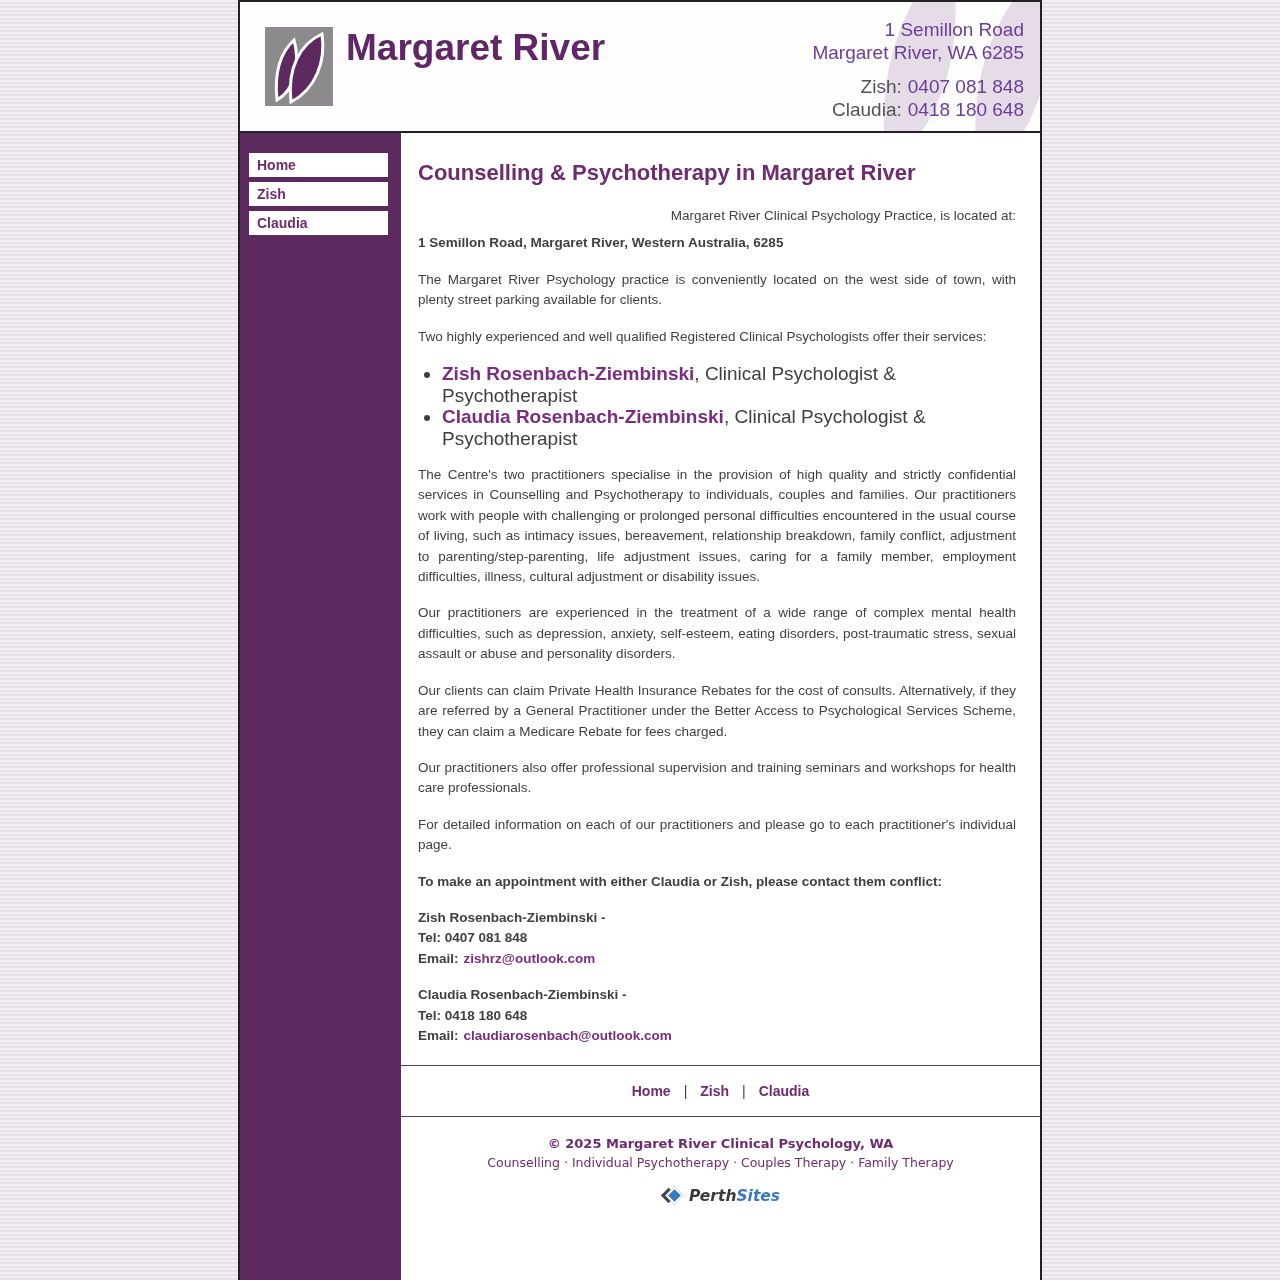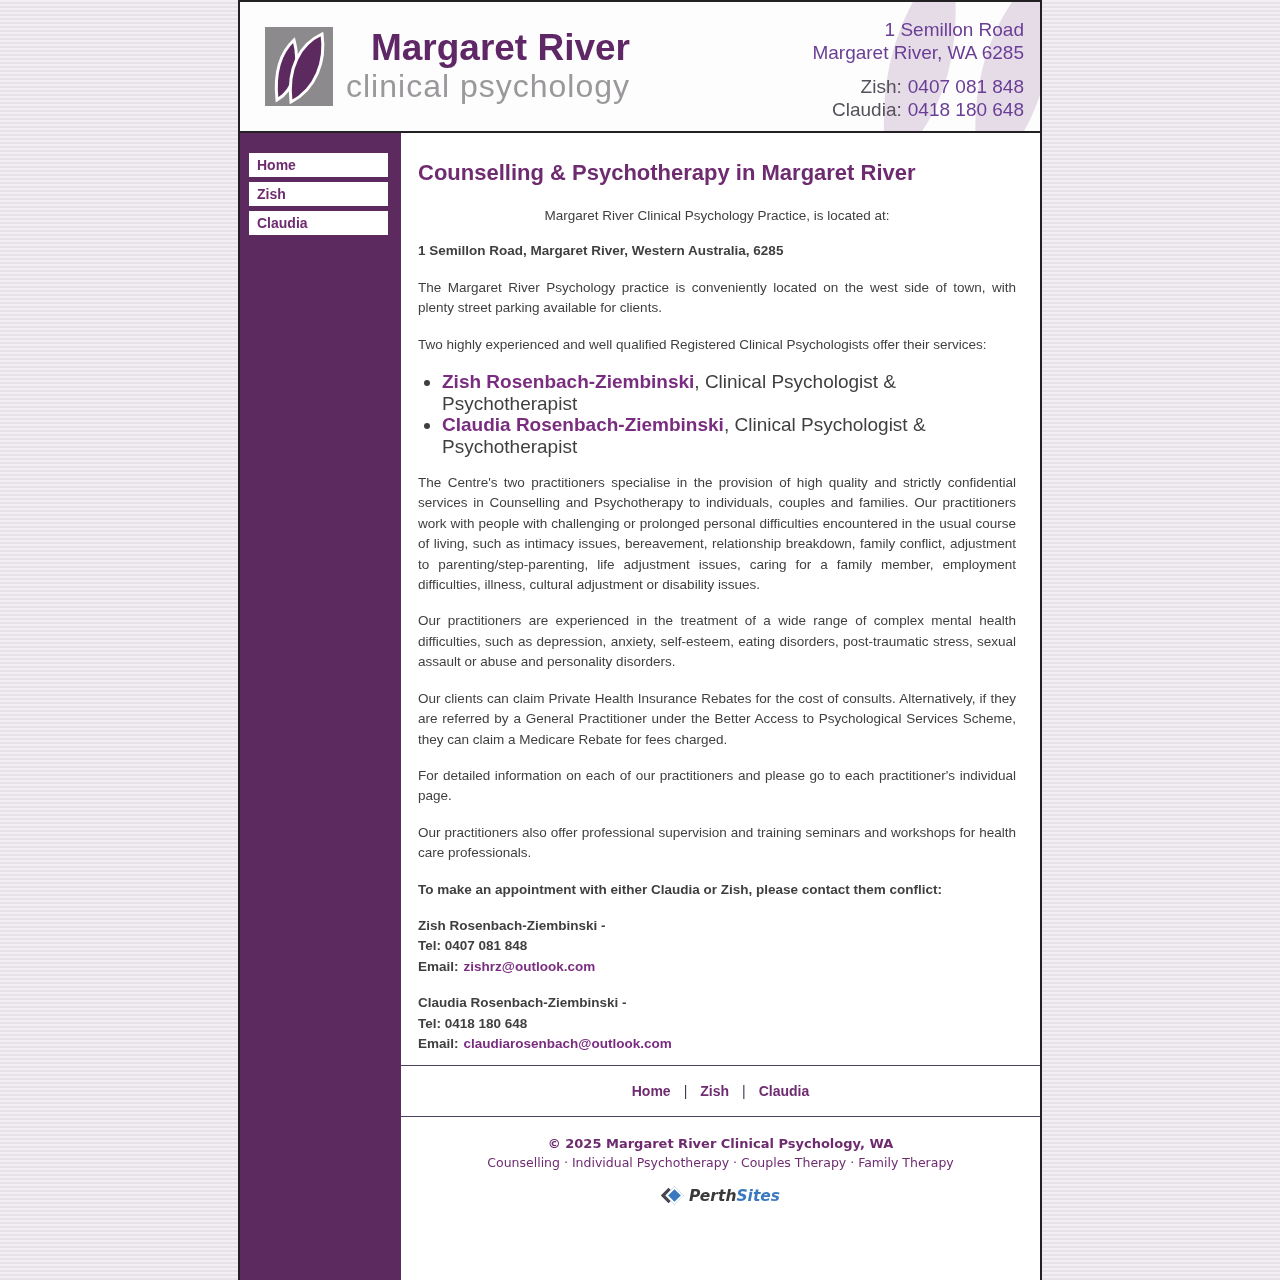--- a/index.html
+++ b/index.html
@@ -27,21 +27,21 @@
   .phone-label { color:#55515B; margin-right:6px; }
   
   .content-row { display:flex; height:1160px; }
   .sidebar { flex:none; width:161px; background:#5C2A5F; padding-top:20px; }
   .nav-btn { display:block; background:#fff; color:#6E2B70; font-weight:bold; font-size:14px;
              height:24px; line-height:24px; padding-left:8px; margin:0 13px 5px 9px; text-decoration:none; }
   .main-wrap { flex:1; display:flex; flex-direction:column; min-width:0; background:#fff; }
   main { height:932px; padding:0 24px 0 17px; overflow:hidden; }
   h1.page-title { color:#6E2B70; font-size:22px; margin:27px 0 20px; font-weight:bold; }
   main p { color:#3F3F3F; font-size:13.5px; line-height:20.4px; margin:0 0 16px; text-align:justify; }
-  p.tight { margin-bottom:15px; text-align:center; }
+  p.tight { margin-bottom:7px; text-align:right; }
   p.left  { text-align:left; }
   .addr-bold { font-weight:bold; text-align:left; }
   main ul { margin:0 0 16px; padding-left:24px; }
   main li { color:#3F3F3F; font-size:19px; line-height:21.5px; }
   a.inline-link { color:#7A2D80; font-weight:bold; text-decoration:none; }
   .bold-para { font-weight:bold; }
   .contact-block { font-weight:bold; color:#3F3F3F; font-size:13.5px; line-height:20.4px; margin:0 0 16px; }
   .email-label { margin-right:5px; }
   
   .footer-nav { height:52px; border-top:1px solid #4B4163; border-bottom:1px solid #4B4163;
@@ -73,21 +73,20 @@
     </svg>
 
     <div class="logo-row">
       <svg class="logo-mark" viewBox="0 0 68 79">
         <rect x="0" y="0" width="68" height="79" fill="#8D8A8D"></rect>
         <path d="M29 13 C15 26 9 45 12 73 C31 62 35 35 29 13 Z" fill="#5C2A5F" stroke="#ffffff" stroke-width="3"></path>
         <path d="M57 7 C35 17 22 41 26 75 C51 62 61 34 57 7 Z" fill="#5C2A5F" stroke="#ffffff" stroke-width="3"></path>
       </svg>
       <div class="logo-text">
         <div class="logo-title">Margaret River</div>
-        <div class="logo-sub">clinical psychology</div>
       </div>
     </div>
 
     <div class="header-contact">
       <div>1 Semillon Road</div>
       <div>Margaret River, WA 6285</div>
       <div class="phones">
         <div><span class="phone-label">Zish:</span><span>0407 081 848</span></div>
         <div><span class="phone-label">Claudia:</span><span>0418 180 648</span></div>
       </div>
@@ -113,22 +112,22 @@
         <p class="left">Two highly experienced and well qualified Registered Clinical Psychologists offer their services:</p>
 
         <ul>
           <li><a href="#" class="inline-link">Zish Rosenbach-Ziembinski</a><span>, Clinical Psychologist &amp; Psychotherapist</span></li>
           <li><a href="#" class="inline-link">Claudia Rosenbach-Ziembinski</a><span>, Clinical Psychologist &amp; Psychotherapist</span></li>
         </ul>
 
         <p>The Centre's two practitioners specialise in the provision of high quality and strictly confidential services in Counselling and Psychotherapy to individuals, couples and families. Our practitioners work with people with challenging or prolonged personal difficulties encountered in the usual course of living, such as intimacy issues, bereavement, relationship breakdown, family conflict, adjustment to parenting/step-parenting, life adjustment issues, caring for a family member, employment difficulties, illness, cultural adjustment or disability issues.</p>
         <p>Our practitioners are experienced in the treatment of a wide range of complex mental health difficulties, such as depression, anxiety, self-esteem, eating disorders, post-traumatic stress, sexual assault or abuse and personality disorders.</p>
         <p>Our clients can claim Private Health Insurance Rebates for the cost of consults. Alternatively, if they are referred by a General Practitioner under the Better Access to Psychological Services Scheme, they can claim a Medicare Rebate for fees charged.</p>
+        <p>Our practitioners also offer professional supervision and training seminars and workshops for health care professionals.</p>
         <p>For detailed information on each of our practitioners and please go to each practitioner's individual page.</p>
-        <p>Our practitioners also offer professional supervision and training seminars and workshops for health care professionals.</p>
 
         <p class="bold-para left">To make an appointment with either Claudia or Zish, please contact them conflict:</p>
 
         <div class="contact-block">
           <div>Zish Rosenbach-Ziembinski -</div>
           <div>Tel: 0407 081 848</div>
           <div><span class="email-label">Email:</span><a href="#" class="inline-link">zishrz@outlook.com</a></div>
         </div>
 
         <div class="contact-block">

